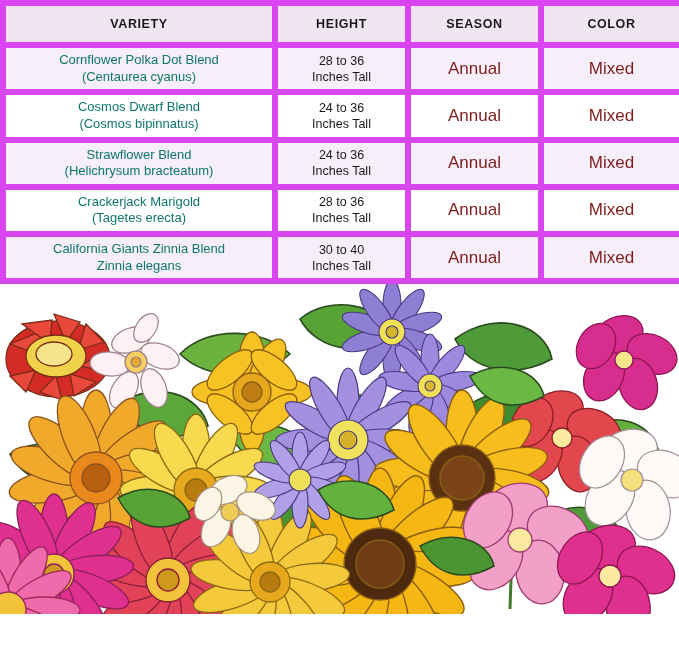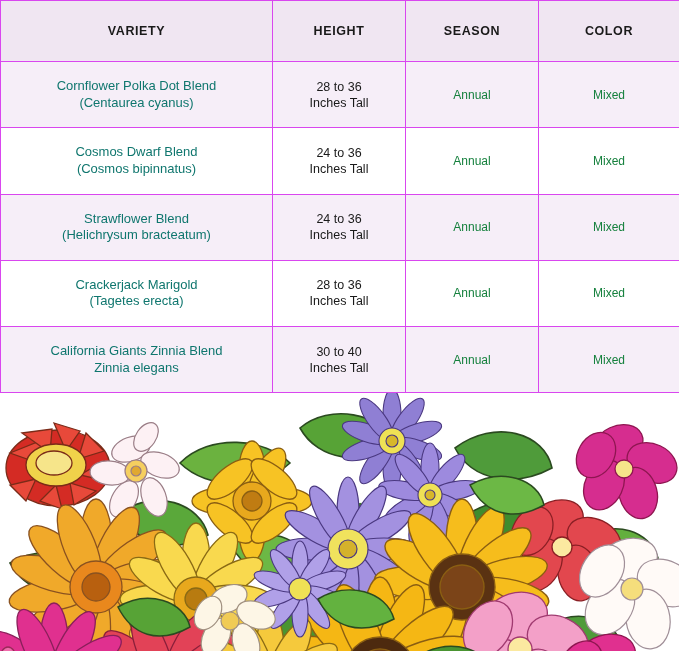--- a/index.html
+++ b/index.html
@@ -18,24 +18,24 @@
     width: 679px;
     height: 651px;
   }
   table.seed-table {
     width: 679px;
     border-collapse: collapse;
     table-layout: fixed;
   }
   table.seed-table th,
   table.seed-table td {
-    border: 1px solid #d946ef;
+    border: 6px solid #d946ef;
     text-align: center;
     vertical-align: middle;
-    padding: 16px 2px;
+    padding: 4px 2px;
   }
   table.seed-table th {
     background: #f0e6f2;
     font-size: 12.5px;
     font-weight: bold;
     letter-spacing: 0.6px;
     color: #1a1a1a;
     height: 28px;
     text-transform: uppercase;
   }
@@ -52,22 +52,22 @@
     font-size: 13px;
     color: #0f766e;
     line-height: 1.28;
   }
   td.height {
     font-size: 12.5px;
     color: #1a1a1a;
     line-height: 1.28;
   }
   td.season, td.color {
-    font-size: 12px;
-    color: #15803d;
+    font-size: 17px;
+    color: #7f1d1d;
   }
   .line2 { display: block; }
 
   
   .art {
     position: relative;
     width: 679px;
     height: 330px;
     background: #ffffff;
     overflow: hidden;

